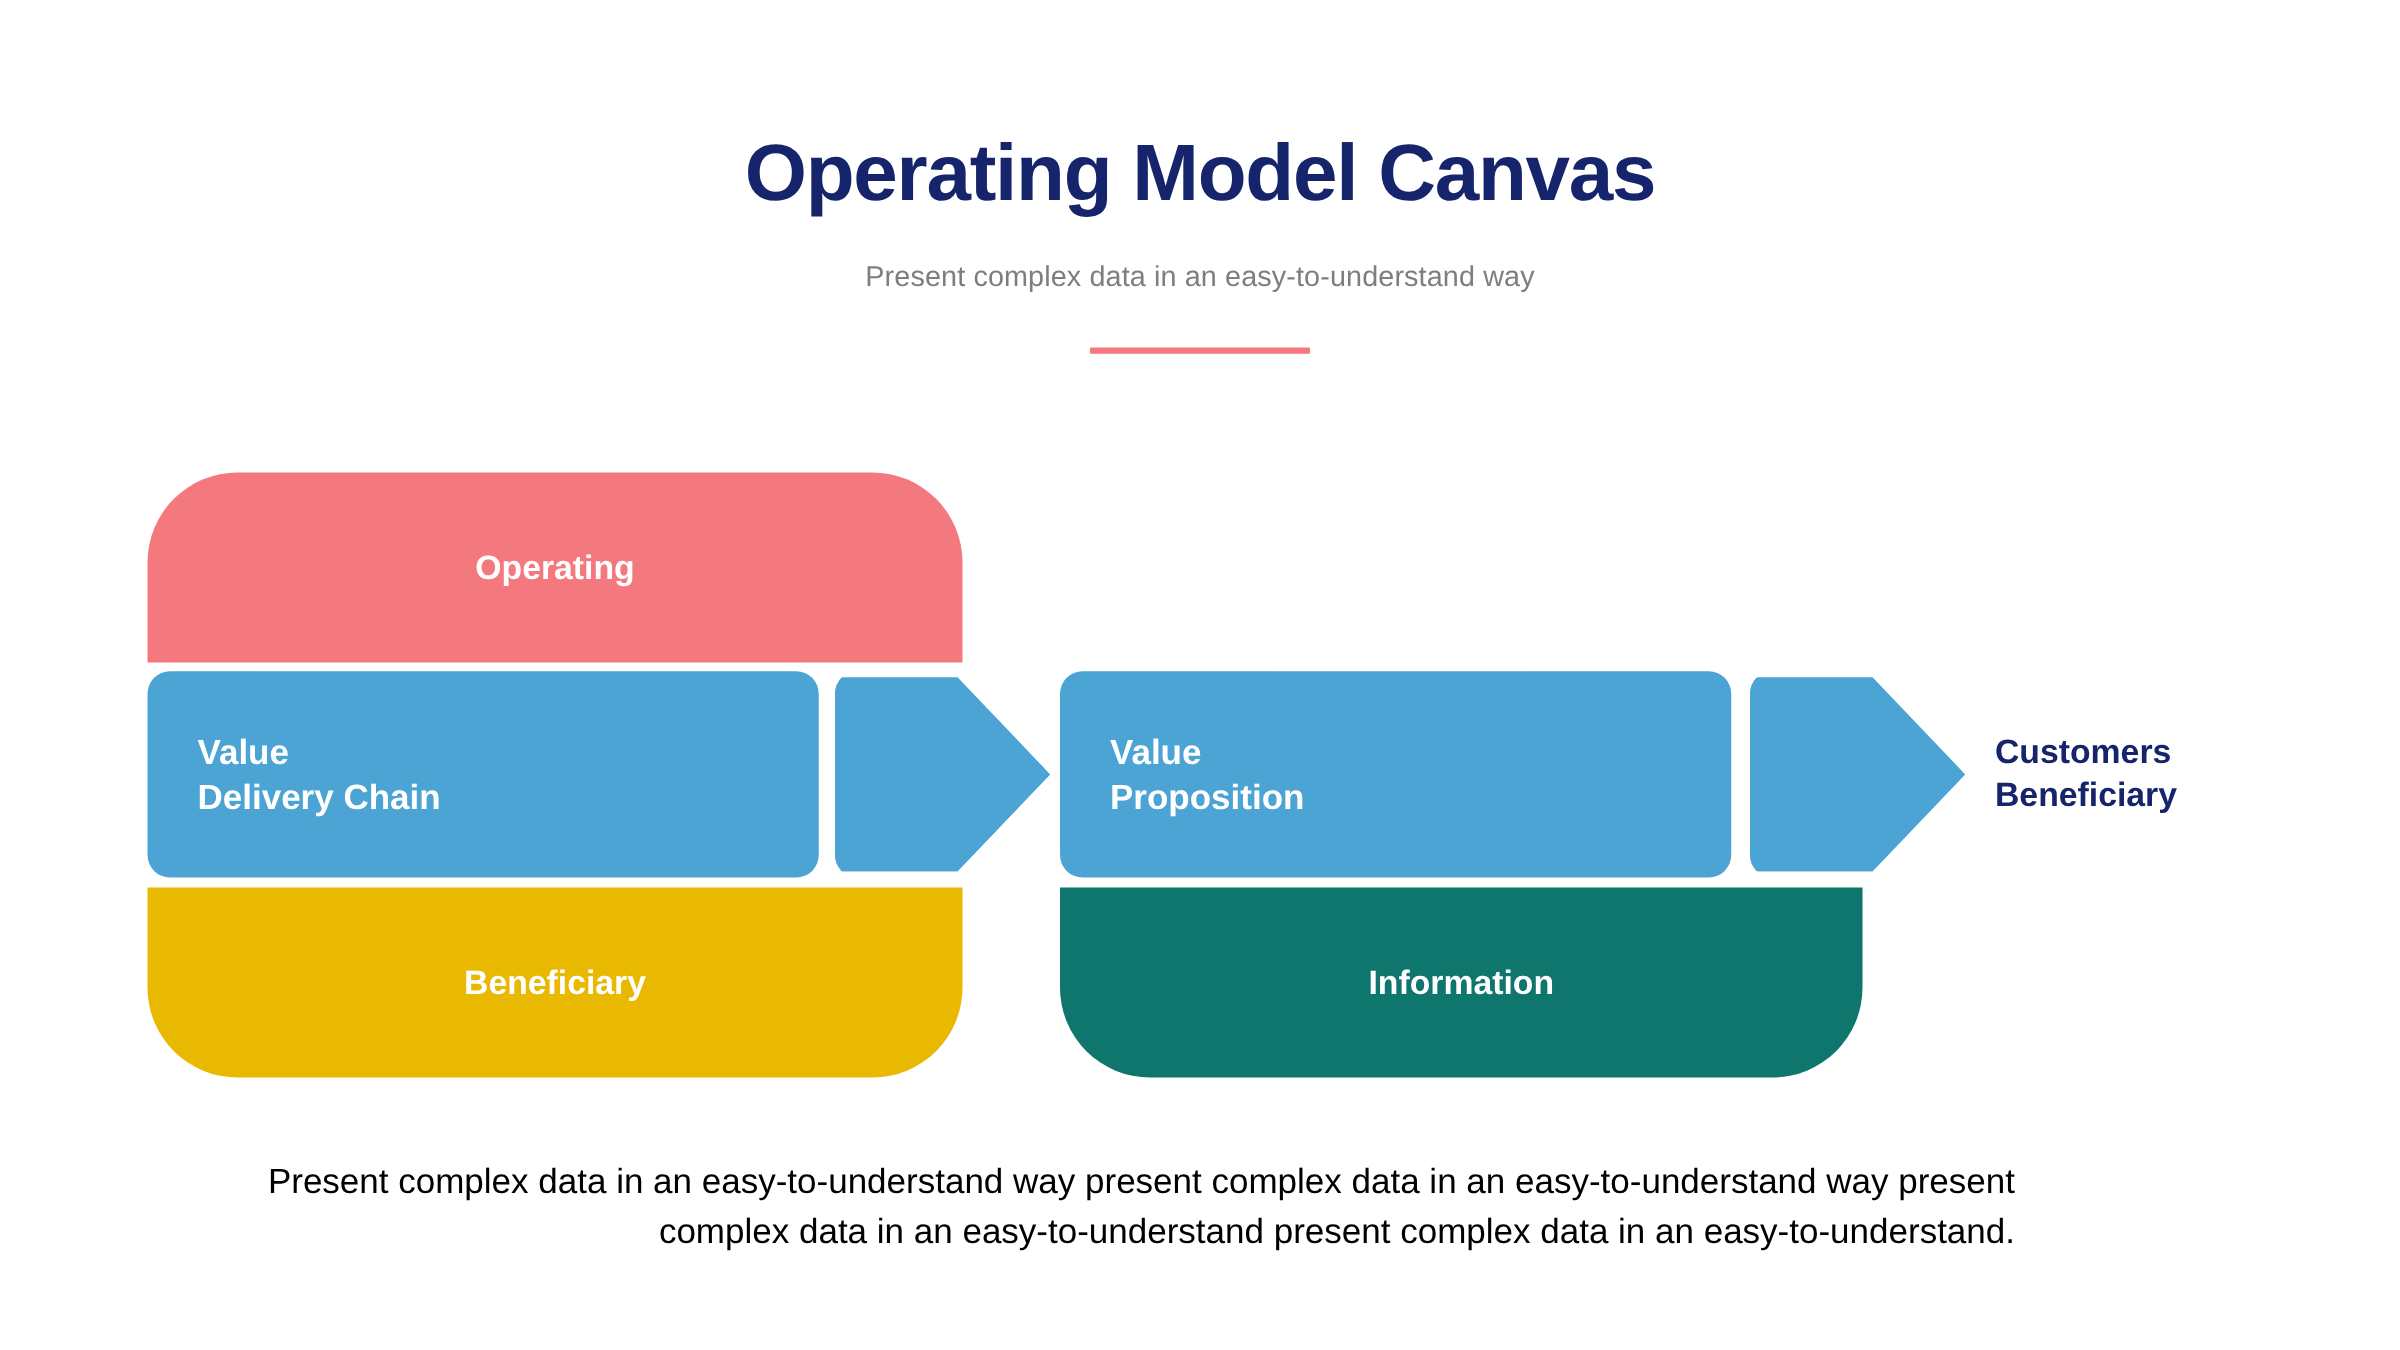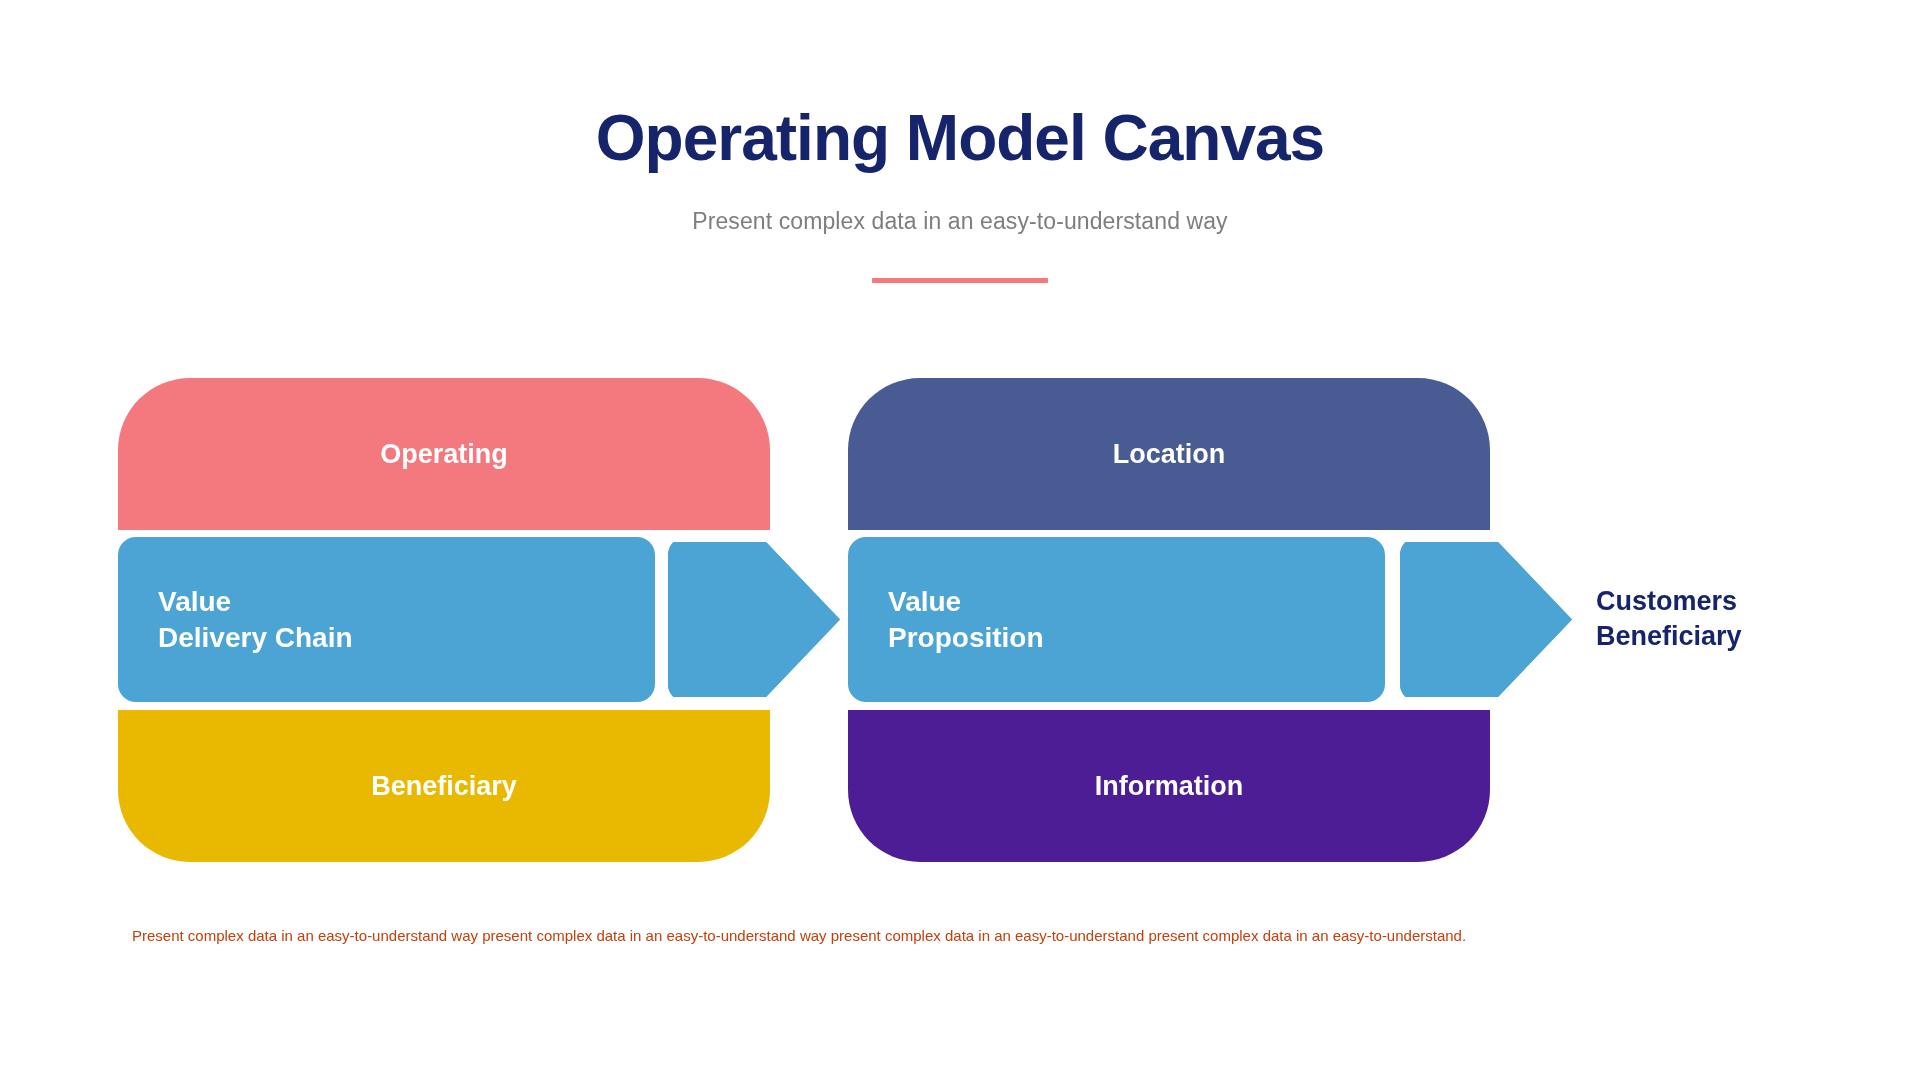--- a/index.html
+++ b/index.html
@@ -89,21 +89,21 @@
     justify-content: flex-start;
     font-size: 28px;
     padding-left: 40px;
   }
 
   #block-suppliers    { left: 118px; top: 378px; width: 652px; height: 152px; background: #F4797F; }
   #block-location     { left: 848px; top: 378px; width: 642px; height: 152px; background: #485C93; }
   #block-vdc          { left: 118px; top: 537px; width: 537px; height: 165px; background: #4CA4D4; }
   #block-vp           { left: 848px; top: 537px; width: 537px; height: 165px; background: #4CA4D4; }
   #block-organization { left: 118px; top: 710px; width: 652px; height: 152px; background: #E9B800; }
-  #block-information  { left: 848px; top: 710px; width: 642px; height: 152px; background: #4c1d95; }
+  #block-information  { left: 848px; top: 710px; width: 642px; height: 152px; background: #0f766e; }
 
   
   .arrow {
     position: absolute;
     background: #4CA4D4;
     top: 537px;
     height: 165px;
   }
   #arrow-left  { left: 668px; width: 172px;
                  clip-path: polygon(0% 3%, 57% 3%, 100% 50%, 57% 97%, 0% 97%);
@@ -131,45 +131,43 @@
     line-height: 1.28;
     white-space: pre-line;
   }
 
   
   .footer-note {
     position: absolute;
     left: 132px;
     top: 925px;
     width: 1480px;
-    color: #c2410c;
-    font-size: 15px;
+    color: #000000;
+    font-size: 28px;
     line-height: 1.42;
     font-weight: normal;
     white-space: pre-line;
+    text-align: right;
   }
 </style>
 </head>
 <body>
 
 <div class="header">
   <h1 class="page-title">Operating Model Canvas</h1>
   <p class="page-subtitle">Present complex data in an easy-to-understand way</p>
   <div class="divider"></div>
 </div>
 
 <div class="canvas">
 
   <div class="block cap-top" id="block-suppliers">
     <span class="block-label">Operating</span>
   </div>
 
-  <div class="block cap-top" id="block-location">
-    <span class="block-label">Location</span>
-  </div>
 
   <div class="block mid" id="block-vdc">
     <span class="block-label">Value
 Delivery Chain</span>
   </div>
 
   <div class="arrow" id="arrow-left">
     <div class="arrow-inner"></div>
   </div>
 

